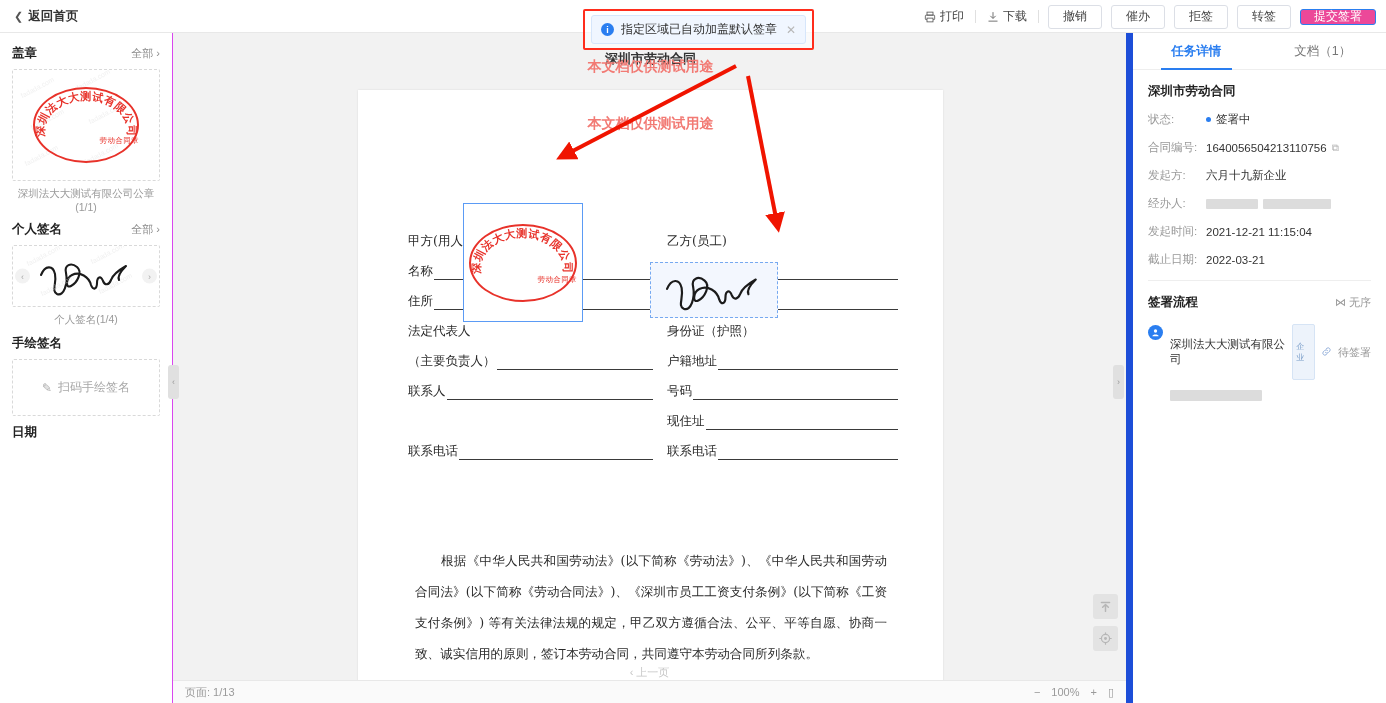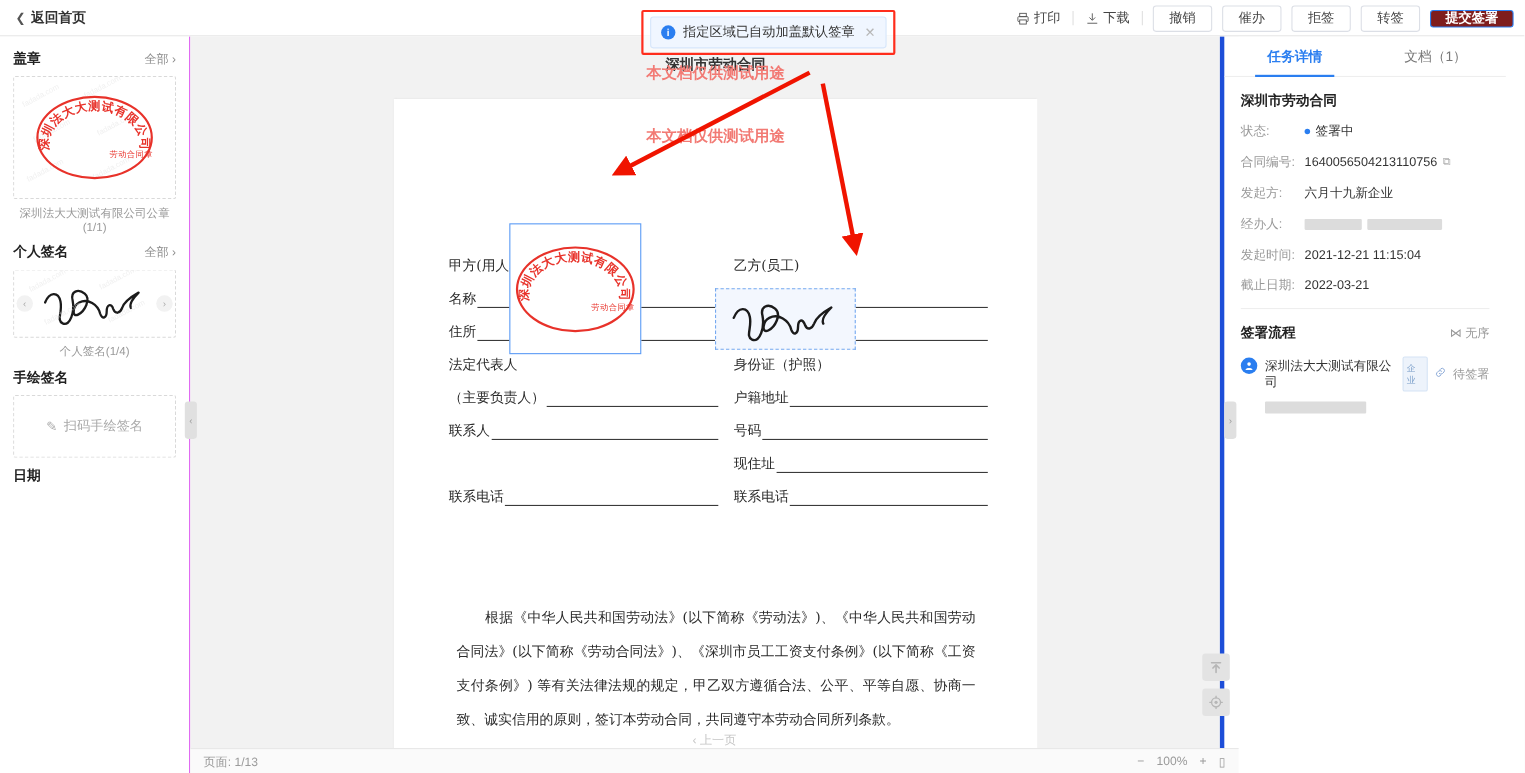--- a/index.html
+++ b/index.html
@@ -35,22 +35,22 @@
   }
   .vdiv { width: 1px; height: 13px; background: #e0e0e0; }
   .btn {
     height: 24px; min-width: 54px; padding: 0 12px;
     border: 1px solid #dcdfe6; border-radius: 3px; background: #fff;
     font-size: 12px; color: #444; cursor: pointer;
     display: flex; align-items: center; justify-content: center;
     margin-left: 9px;
   }
   .btn.primary {
-    background: #7f1d1d; border-color: #2a7ef0; color: #fff;
-    min-width: 76px; height: 16px; font-weight: 700;
+    background: #ec4899; border-color: #2a7ef0; color: #fff;
+    min-width: 76px; height: 16px; font-weight: 400;
   }
 
   
   .sidebar {
     position: absolute; left: 0; top: 33px; width: 173px; height: 670px;
     background: #fff; border-right: 1px solid #d946ef;
     padding: 10px 12px; overflow: hidden;
   }
   .sec-head {
     display: flex; align-items: center; justify-content: space-between;
@@ -221,22 +221,22 @@
   .pg-nav { position: absolute; left: 50%; transform: translateX(-50%);
             display: flex; gap: 24px; flex-direction: column; }
   .pg-nav span { cursor: pointer; }
   .pg-nav .disabled { color: #c6c6c6; }
   .zoom-ctrl { position: absolute; right: 12px; display: flex;
                align-items: center; gap: 11px; }
   .zoom-ctrl .z { cursor: pointer; }
 
   
   .rpanel {
-    position: absolute; right: 17px; top: 33px; width: 260px; height: 670px;
-    background: #fff; border-left: 4px solid #1d4ed8; overflow: hidden;
+    position: absolute; right: 0; top: 33px; width: 260px; height: 670px;
+    background: #fff; border-left: 7px solid #1d4ed8; overflow: hidden;
   }
   .rtabs { display: flex; height: 37px; border-bottom: 1px solid #eee; }
   .rtab {
     flex: 1; display: flex; align-items: center; justify-content: center;
     font-size: 12.5px; color: #777; cursor: pointer; position: relative;
   }
   .rtab.active { color: #2a7ef0; font-weight: 700; }
   .rtab.active::after {
     content: ""; position: absolute; bottom: -1px; left: 22%; width: 56%;
     height: 2px; background: #2a7ef0;
@@ -258,21 +258,21 @@
   .avatar {
     width: 15px; height: 15px; border-radius: 50%; background: #2a7ef0;
     color: #fff; font-size: 8px; display: flex; align-items: center;
     justify-content: center; flex: none; margin-top: 1px;
   }
   .flow-main { margin-left: 7px; flex: 1; }
   .flow-row1 { display: flex; align-items: center; gap: 6px; }
   .flow-name { font-size: 11.5px; color: #333; }
   .tag {
     font-size: 8px; color: #7a9ec9; background: #edf3fb;
-    border: 1px solid #d6e4f5; border-radius: 2px; padding: 4px 3px;
+    border: 1px solid #d6e4f5; border-radius: 2px; padding: 16px 3px;
     line-height: 11px;
   }
   .link-ic { color: #8aa8d6; font-size: 10px; cursor: pointer; }
   .flow-status { font-size: 11px; color: #999; flex: none; margin-left: 4px; }
 
   
   .notif-wrap {
     position: absolute; left: 583px; top: 9px; z-index: 60;
     border: 2px solid #ff2d1c; border-radius: 2px;
     padding: 4px 6px; background: rgba(255,255,255,.6);

